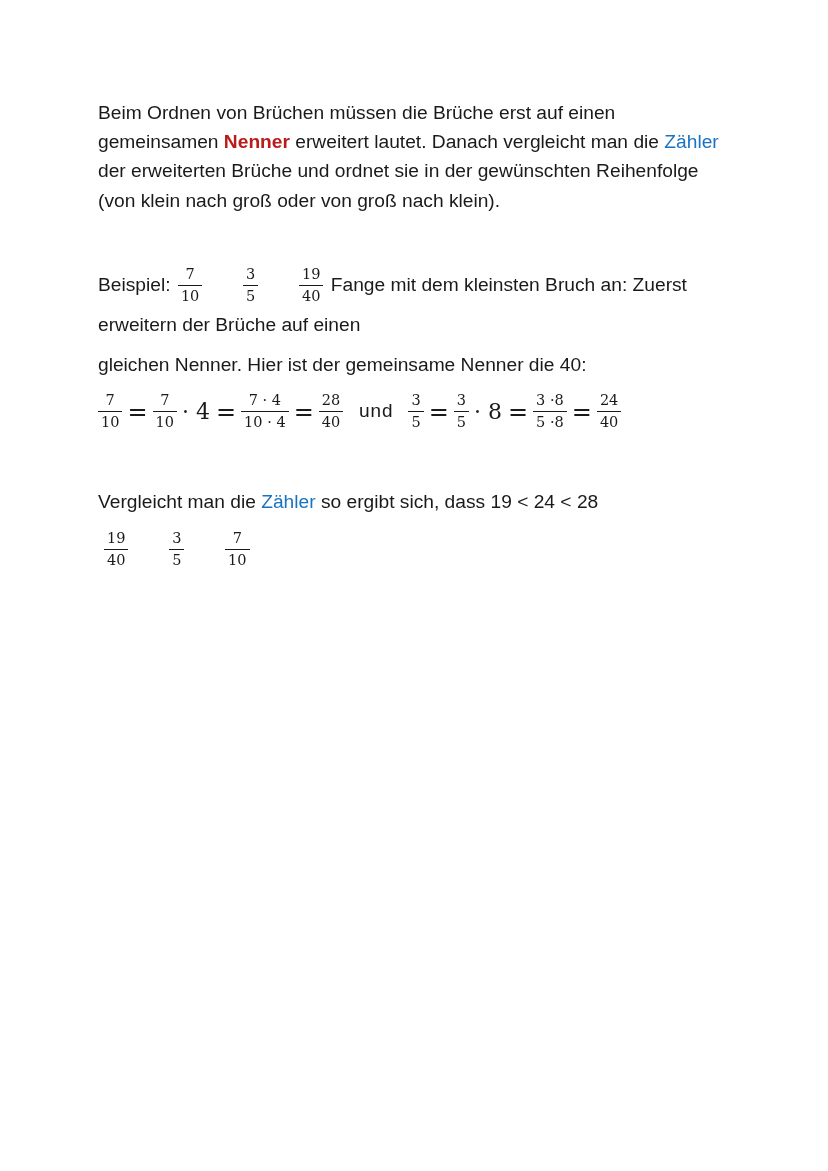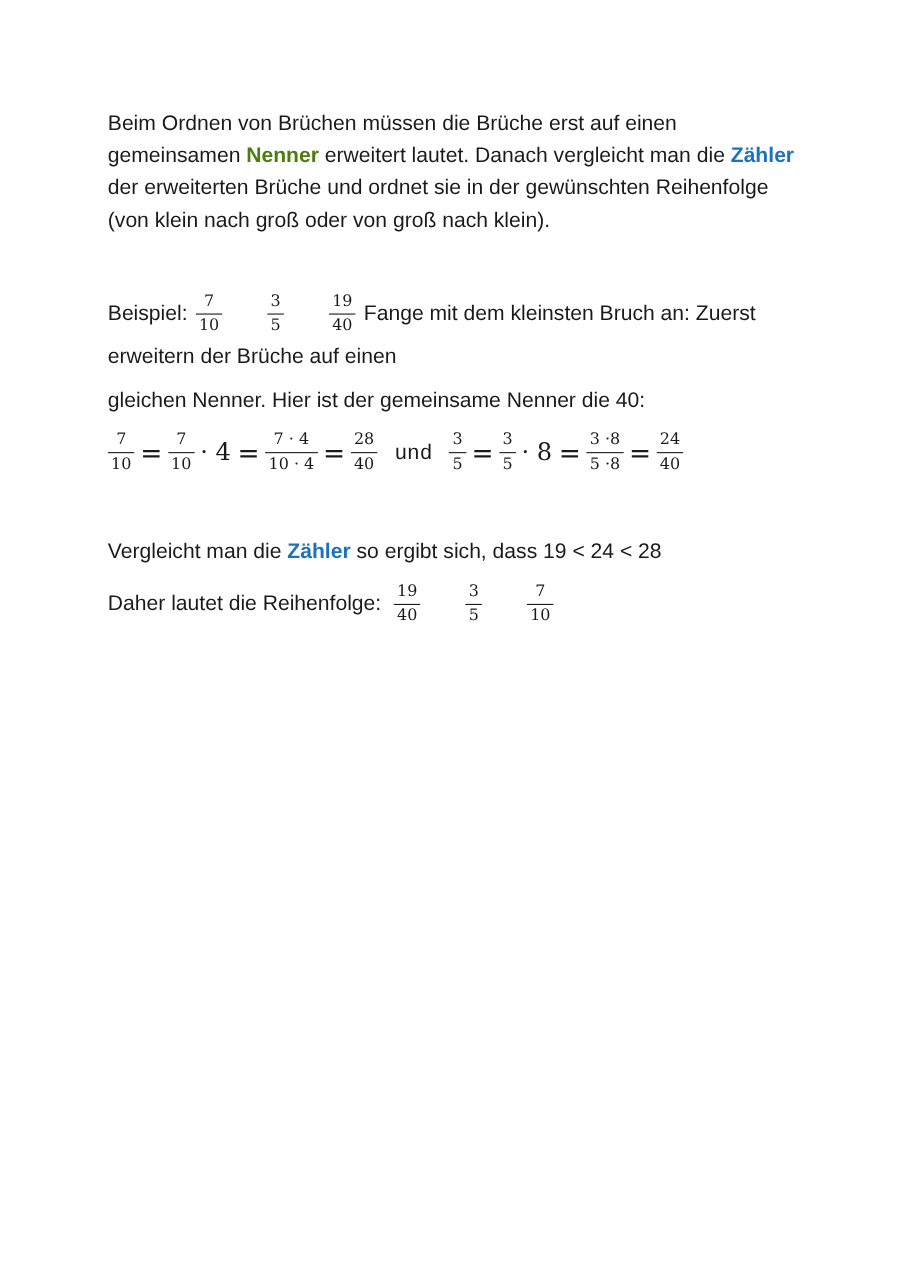--- a/index.html
+++ b/index.html
@@ -7,22 +7,22 @@
       width: 828px; height: 1171px; position: relative; overflow: hidden;
       font-family: "Liberation Sans", sans-serif;
       color: #1a1a1a;
     }
     .page { position: absolute; left: 98px; top: 0; width: 640px; }
     .para {
       position: absolute; left: 0; top: 98px; width: 640px;
       font-size: 19.2px; line-height: 29.2px;
     }
     .b { font-weight: normal; }
-    .red { color: #4d7c0f; font-weight: bold; }
-    .blue { color: #1a73c2; font-weight: bold; }
+    .red { color: #b91c1c; font-weight: bold; }
+    .blue { color: #1a73c2; font-weight: normal; }
     .line { position: absolute; left: 0; font-size: 19.2px; white-space: nowrap; }
     .u { }
 
     .frac {
       display: inline-flex; flex-direction: column; align-items: center;
       vertical-align: middle; font-family: "DejaVu Serif", serif;
       font-size: 14.5px; line-height: 17px; margin: 0 2px;
     }
     .frac .num { padding: 0 3px 2px; }
     .frac .den { padding: 2px 3px 0; border-top: 1.4px solid #1a1a1a; }
@@ -89,21 +89,20 @@
         <span class="num">24</span>
         <span class="den">40</span>
       </span>
   </div>
 
   <div class="line" style="top:491px;">
     <span>Vergleicht man die </span><span class="blue">Zähler</span><span> so ergibt sich, dass 19 &lt; 24 &lt; 28</span>
   </div>
 
   <div class="line" style="top:530px;">
-    <span style="vertical-align:middle;">Daher lautet die Reihenfolge:</span>
     <span class="frac" style="margin-left:6px;">
         <span class="num">19</span>
         <span class="den">40</span>
       </span>
     <span class="gap"></span>
     <span class="frac">
         <span class="num">3</span>
         <span class="den">5</span>
       </span>
     <span class="gap"></span>

